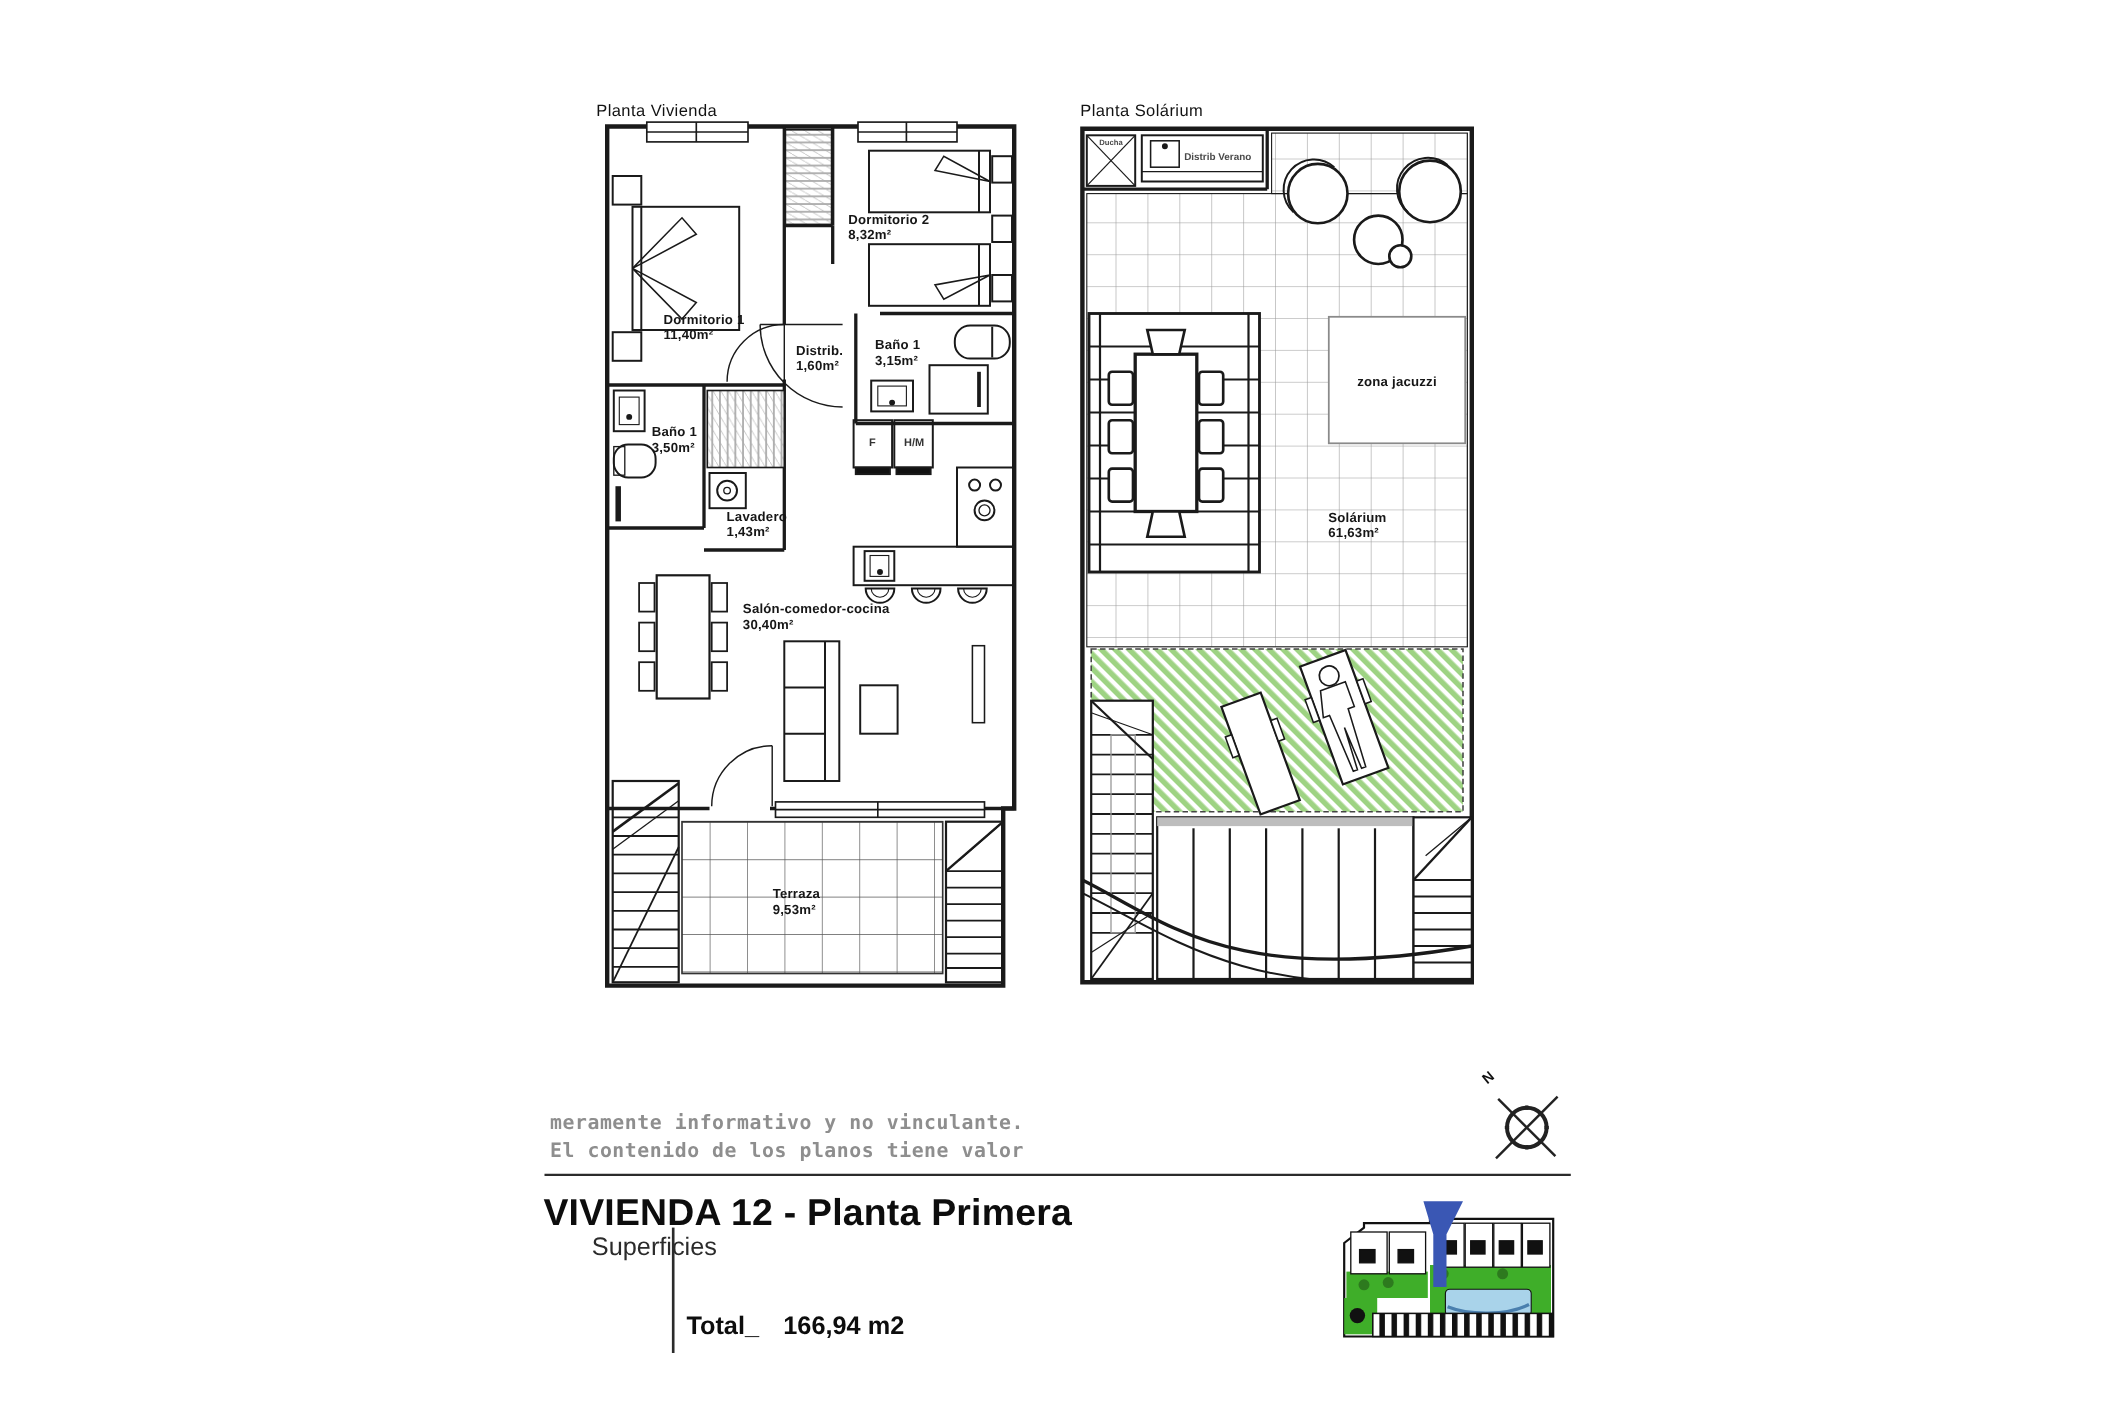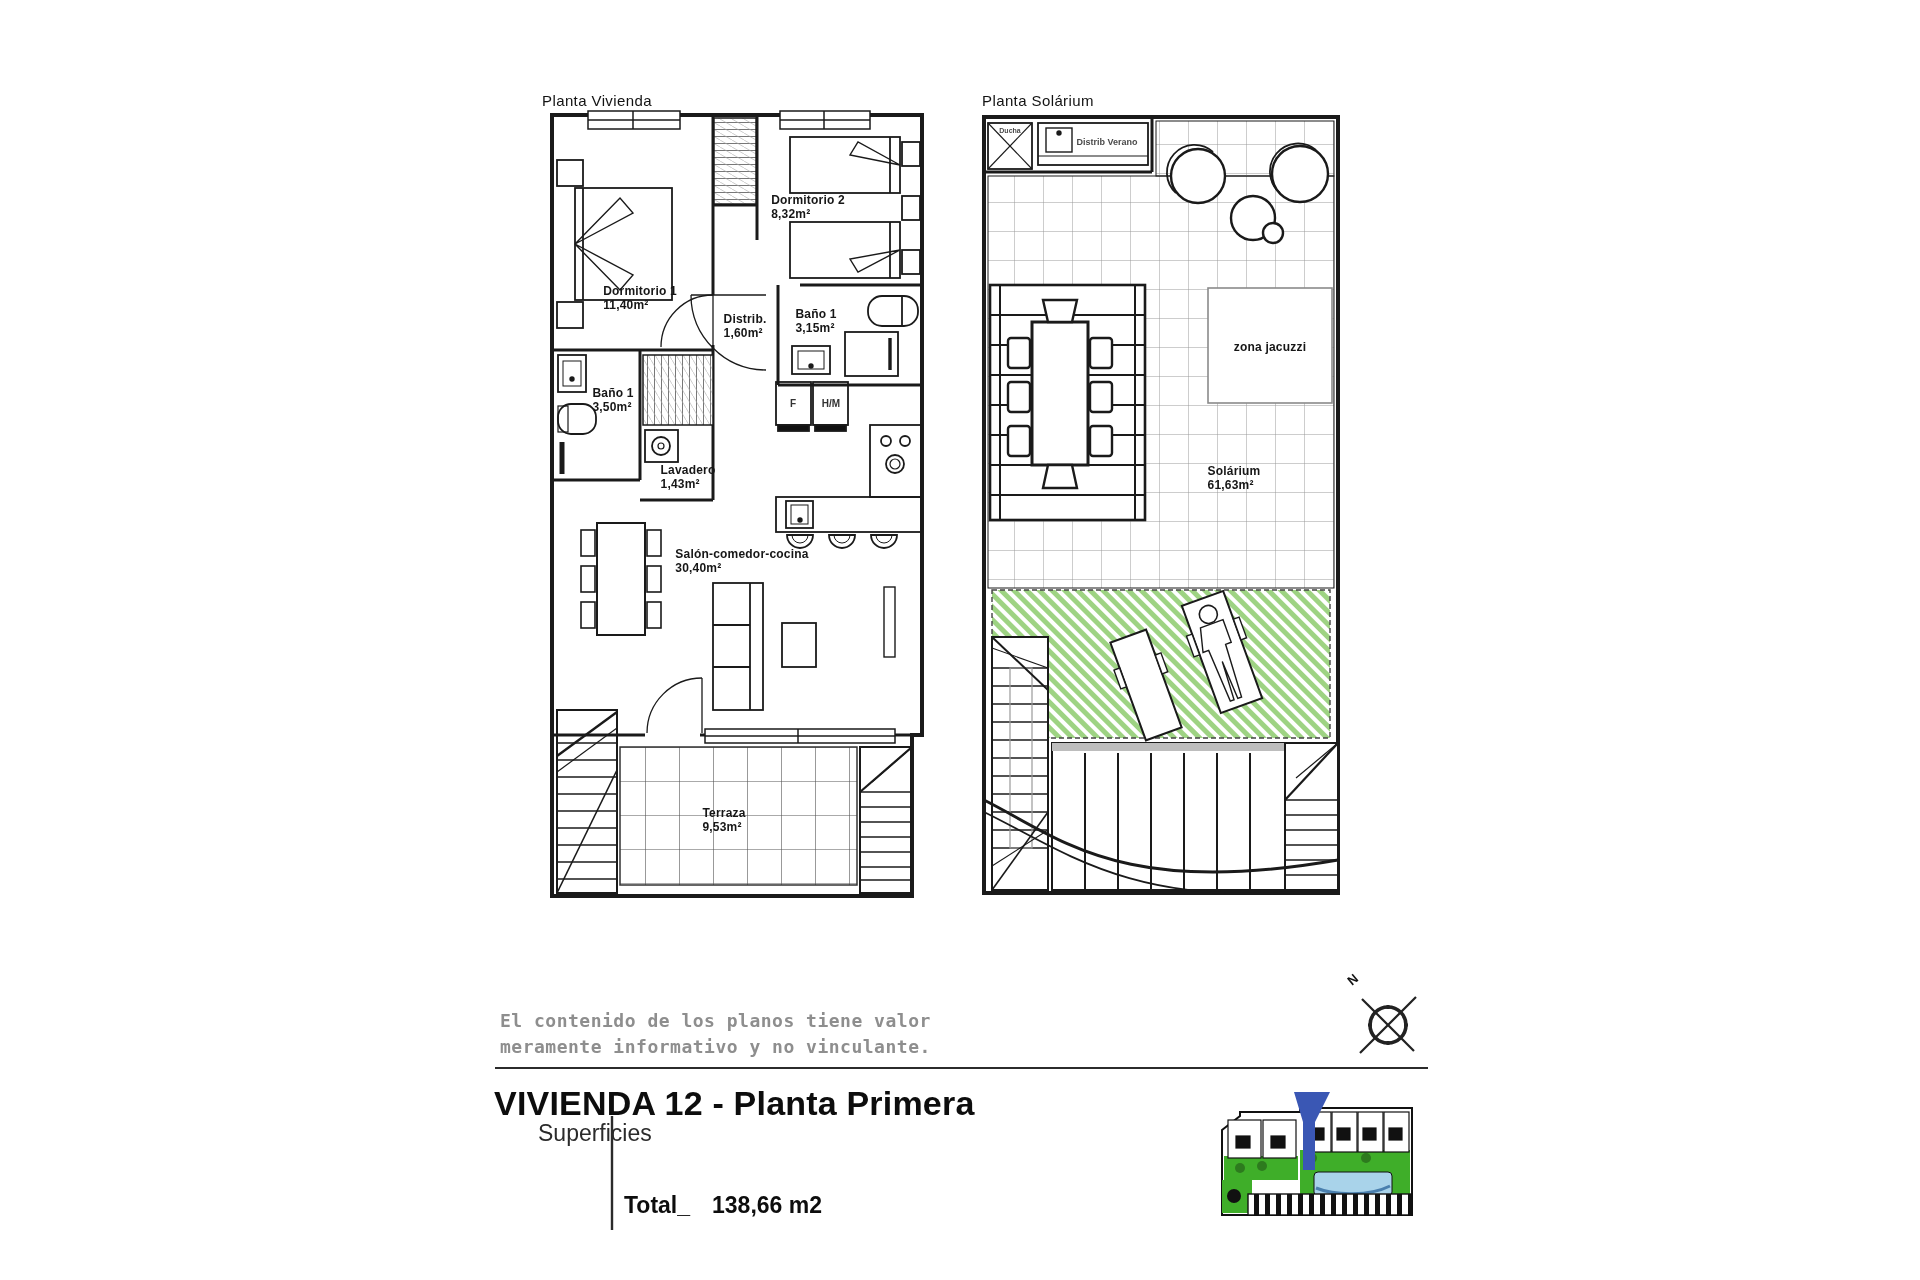--- a/index.html
+++ b/index.html
@@ -438,25 +438,25 @@
   <div class="tinylabel" style="left:1107px;top:142px;font-size:9px;">Distrib Verano</div>
   <div class="rlabel" style="left:1270px;top:347px;">
     <span>zona jacuzzi</span>
   </div>
   <div class="rlabel" style="left:1234px;top:478px;">
     <span>Solárium</span>
     <span>61,63m²</span>
   </div>
 
   <div class="disclaimer">
+    <div>meramente informativo y no vinculante.</div>
     <div>El contenido de los planos tiene valor</div>
-    <div>meramente informativo y no vinculante.</div>
   </div>
 
   <div class="main-title">VIVIENDA 12 - Planta Primera</div>
   <div class="superficies">Superficies</div>
 
   <div class="total-row">
-    <span>Total_</span><span class="tval">138,66 m2</span>
+    <span>Total_</span><span class="tval">166,94 m2</span>
   </div>
 
   <div class="north-n">N</div>
 </div>
 
 </body></html>

